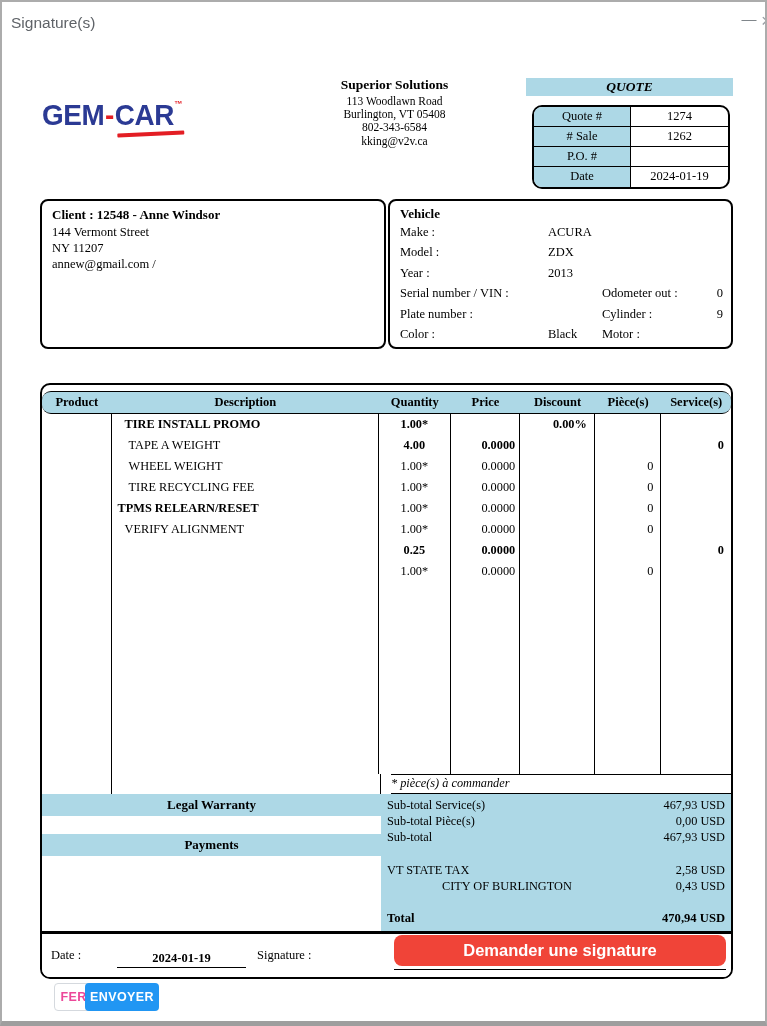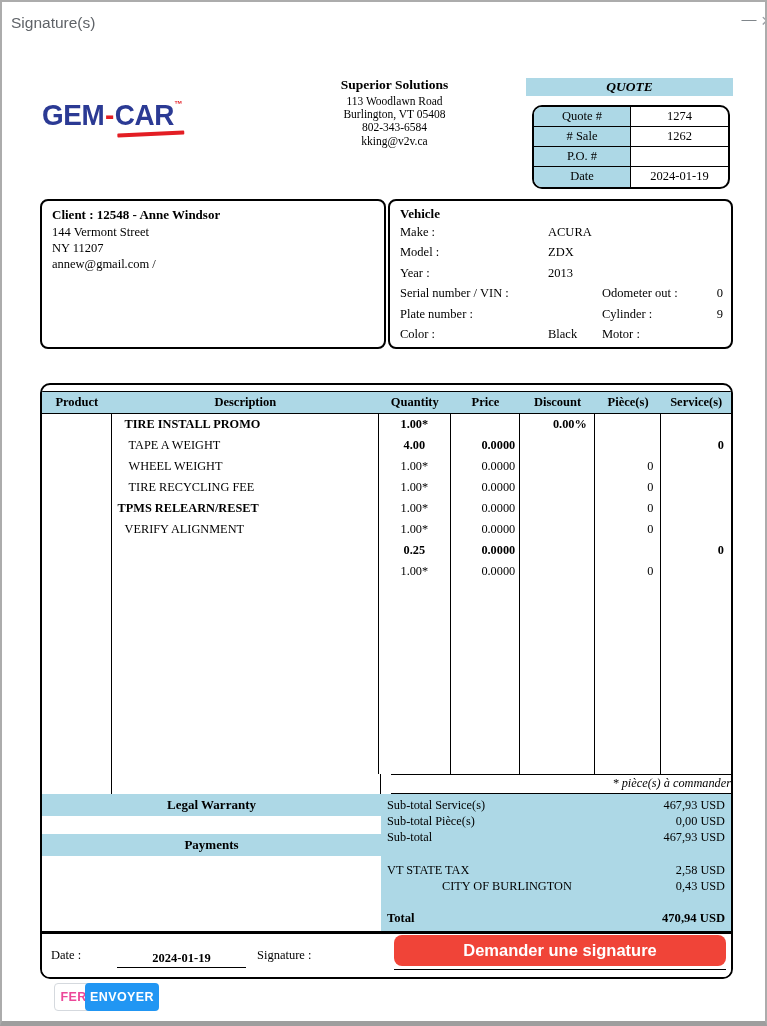--- a/index.html
+++ b/index.html
@@ -58,39 +58,39 @@
   .vb-row{position:relative;height:20.4px;font-size:12.5px;}
   .vb-row .l1{position:absolute;left:10px;top:2px;}
   .vb-row .v1{position:absolute;left:158px;top:2px;}
   .vb-row .l2{position:absolute;left:212px;top:2px;}
   .vb-row .v2{position:absolute;right:8px;top:2px;}
 
   
   .items-table{position:absolute;left:38px;top:381px;width:693px;height:596px;
     border:2px solid #000;border-radius:10px;background:#fff;overflow:hidden;}
   .items-header{position:absolute;left:0;top:6px;right:0;height:23px;background:var(--panel-blue);
-    border-top:1.5px solid #000;border-bottom:1.5px solid #000;display:flex;}
+    border-top:1.5px solid #000;border-bottom:1.5px solid #000;display:flex;border-radius:9px;}
   .items-header .hcell{text-align:center;font-weight:bold;font-size:12.5px;line-height:20px;}
   .w0{width:70px;} .w1{width:269px;} .w2{width:72px;} .w3{width:70px;}
   .w4{width:75px;} .w5{width:67px;} .w6{width:70px;}
   .items-body{position:absolute;left:0;top:29px;right:0;height:360px;display:flex;}
   .items-body .col{border-right:1.2px solid #000;height:100%;}
   .items-body .col:last-child{border-right:none;}
   .items-body .cell{height:21px;line-height:21px;font-size:12.3px;white-space:nowrap;overflow:hidden;}
   .items-body .cell.bold{font-weight:bold;}
   .col.desc .cell{text-align:left;}
   .col.desc .ind0{padding-left:6px;} .col.desc .ind1{padding-left:13px;} .col.desc .ind2{padding-left:17px;}
   .col.qty .cell{text-align:center;}
   .col.price .cell{text-align:right;padding-right:4px;}
   .col.discount .cell,.col.piece .cell,.col.service .cell{text-align:right;padding-right:7px;}
   .vline{position:absolute;top:389px;width:1.2px;height:20px;background:#000;}
   .vline.a{left:68.8px;} .vline.b{left:337.8px;}
   .order-note{position:absolute;left:349px;right:0;top:389px;height:20px;background:#fff;
     border-top:1.3px solid #000;border-bottom:1.3px solid #000;font-style:italic;font-size:12.3px;
-    text-align:right;line-height:17px;}
+    text-align:left;line-height:17px;}
 
   
   .summary{position:absolute;left:0;right:0;top:409px;height:137px;}
   .banner{position:absolute;left:0;width:339px;height:22px;background:var(--panel-blue);
     text-align:center;font-weight:bold;font-size:13px;line-height:22px;}
   .banner.warranty{top:0;} .banner.payments{top:40px;}
   .totals-panel{position:absolute;left:339px;right:0;top:0;height:137px;background:var(--panel-blue);
     padding:3px 6px 0 6px;}
   .t-line{display:flex;justify-content:space-between;height:16.2px;font-size:12.3px;line-height:16.2px;}
   .t-line.gap{margin-top:16px;}

